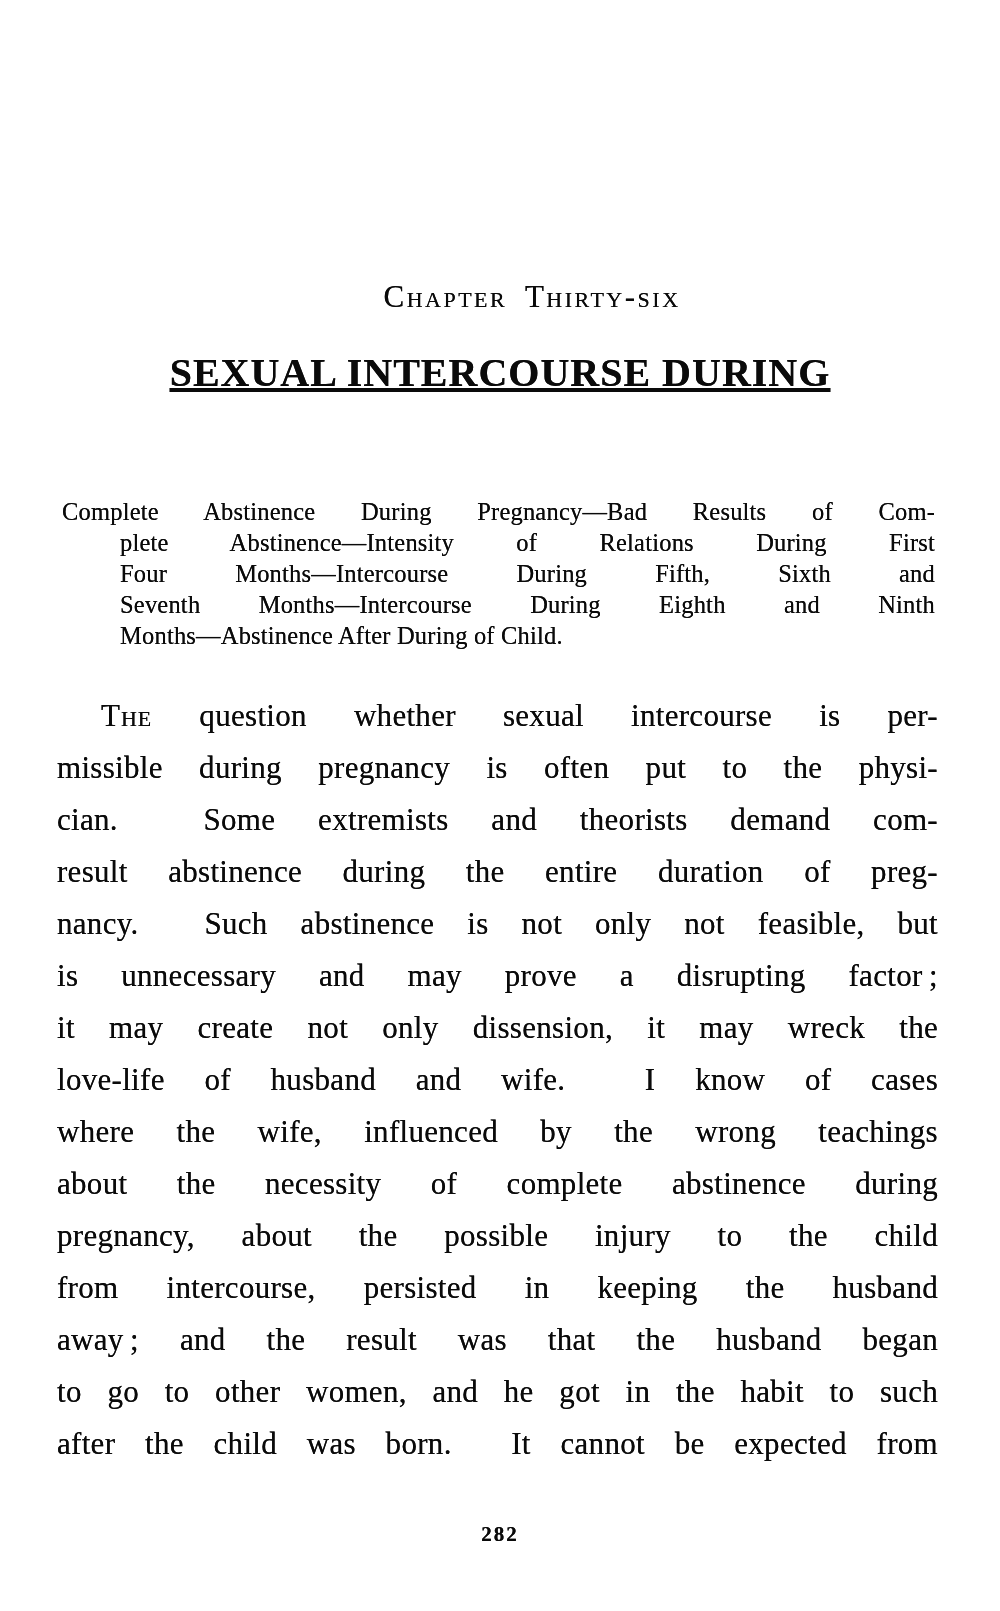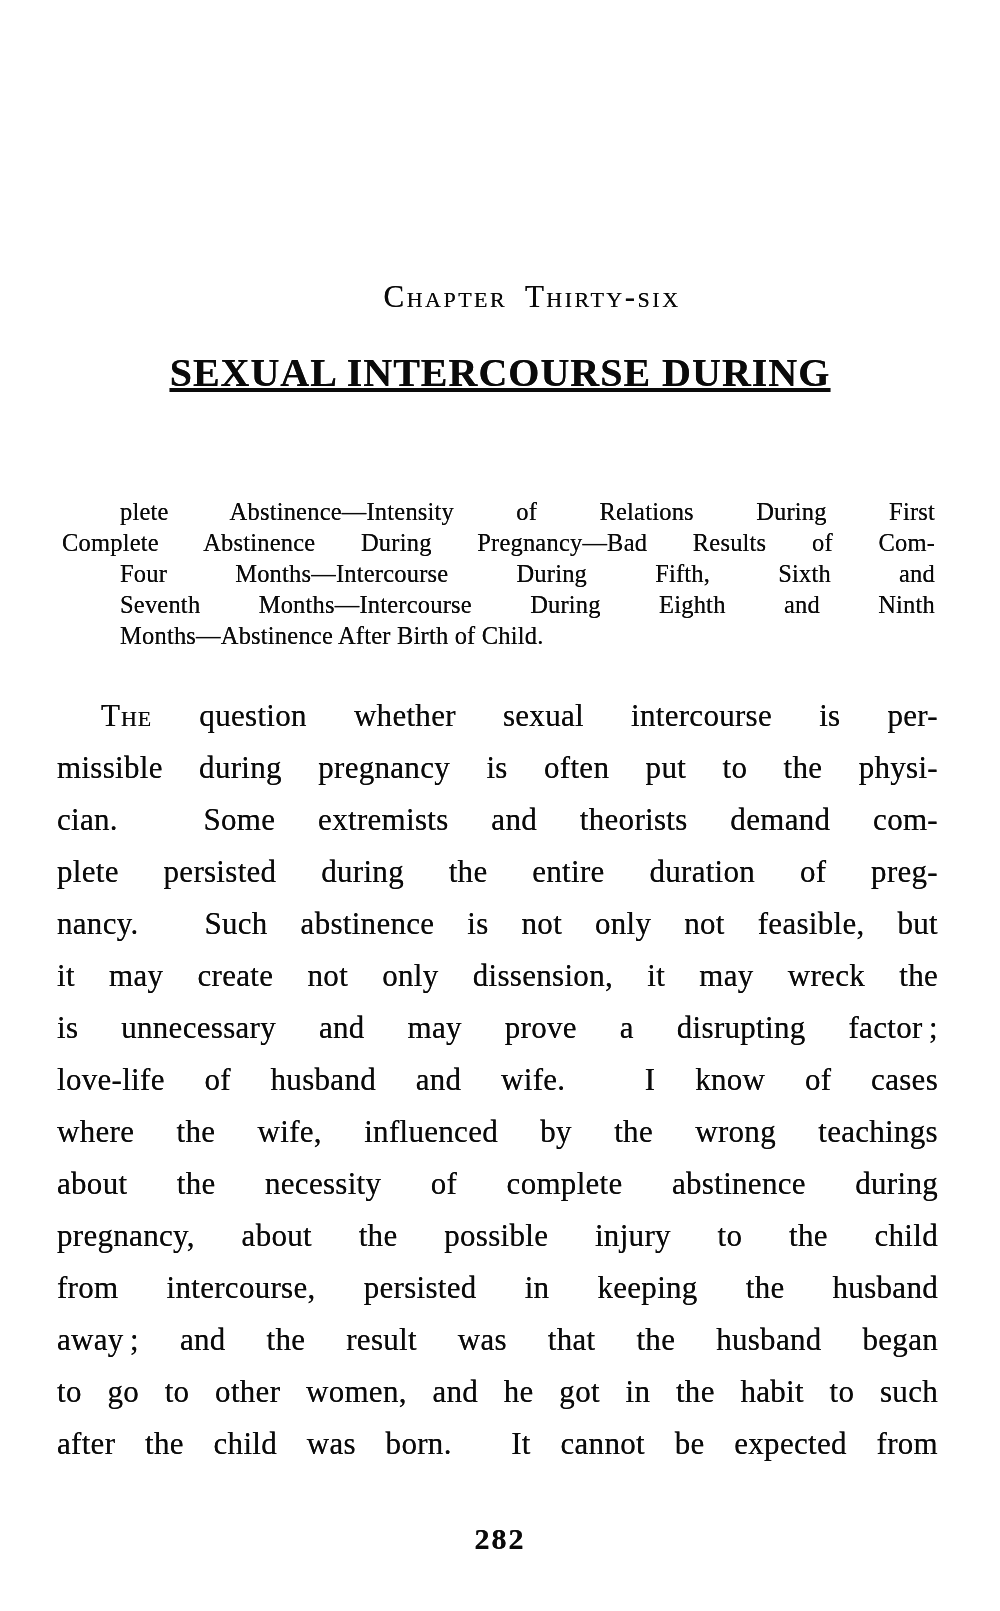--- a/index.html
+++ b/index.html
@@ -70,52 +70,52 @@
   .bline.first { padding-left: 44px; }
 
   .sc { font-variant: small-caps; letter-spacing: 1px; }
 
   .pagenum {
     position: absolute;
     top: 1522px;
     left: 0;
     width: 100%;
     text-align: center;
-    font-size: 30px;
+    font-size: 21px;
     font-weight: 700;
     letter-spacing: 2px;
   }
 </style>
 </head>
 <body>
 
 <div class="sheet">
 
   <h2 class="chapter">Chapter Thirty-six</h2>
 
   <h1 class="title">
     <span class="tl">SEXUAL INTERCOURSE DURING</span>
   </h1>
 
   <div class="summary">
+      <div class="sline">Complete Abstinence During Pregnancy—Bad Results of Com-</div>
       <div class="sline ind">plete Abstinence—Intensity of Relations During First</div>
-      <div class="sline">Complete Abstinence During Pregnancy—Bad Results of Com-</div>
       <div class="sline ind">Four Months—Intercourse During Fifth, Sixth and</div>
       <div class="sline ind">Seventh Months—Intercourse During Eighth and Ninth</div>
-      <div class="sline ind nojust">Months—Abstinence After Birth of Child.</div>
+      <div class="sline ind nojust">Months—Abstinence After During of Child.</div>
     </div>
 
   <div class="bodytext">
       <div class="bline first"><span class="sc">The</span> question whether sexual intercourse is per-</div>
       <div class="bline">missible during pregnancy is often put to the physi-</div>
       <div class="bline">cian.&nbsp; Some extremists and theorists demand com-</div>
-      <div class="bline">plete persisted during the entire duration of preg-</div>
+      <div class="bline">result abstinence during the entire duration of preg-</div>
       <div class="bline">nancy.&nbsp; Such abstinence is not only not feasible, but</div>
+      <div class="bline">is unnecessary and may prove a disrupting factor ;</div>
       <div class="bline">it may create not only dissension, it may wreck the</div>
-      <div class="bline">is unnecessary and may prove a disrupting factor ;</div>
       <div class="bline">love-life of husband and wife.&nbsp; I know of cases</div>
       <div class="bline">where the wife, influenced by the wrong teachings</div>
       <div class="bline">about the necessity of complete abstinence during</div>
       <div class="bline">pregnancy, about the possible injury to the child</div>
       <div class="bline">from intercourse, persisted in keeping the husband</div>
       <div class="bline">away ; and the result was that the husband began</div>
       <div class="bline">to go to other women, and he got in the habit to such</div>
       <div class="bline">after the child was born.&nbsp; It cannot be expected from</div>
     </div>
 

